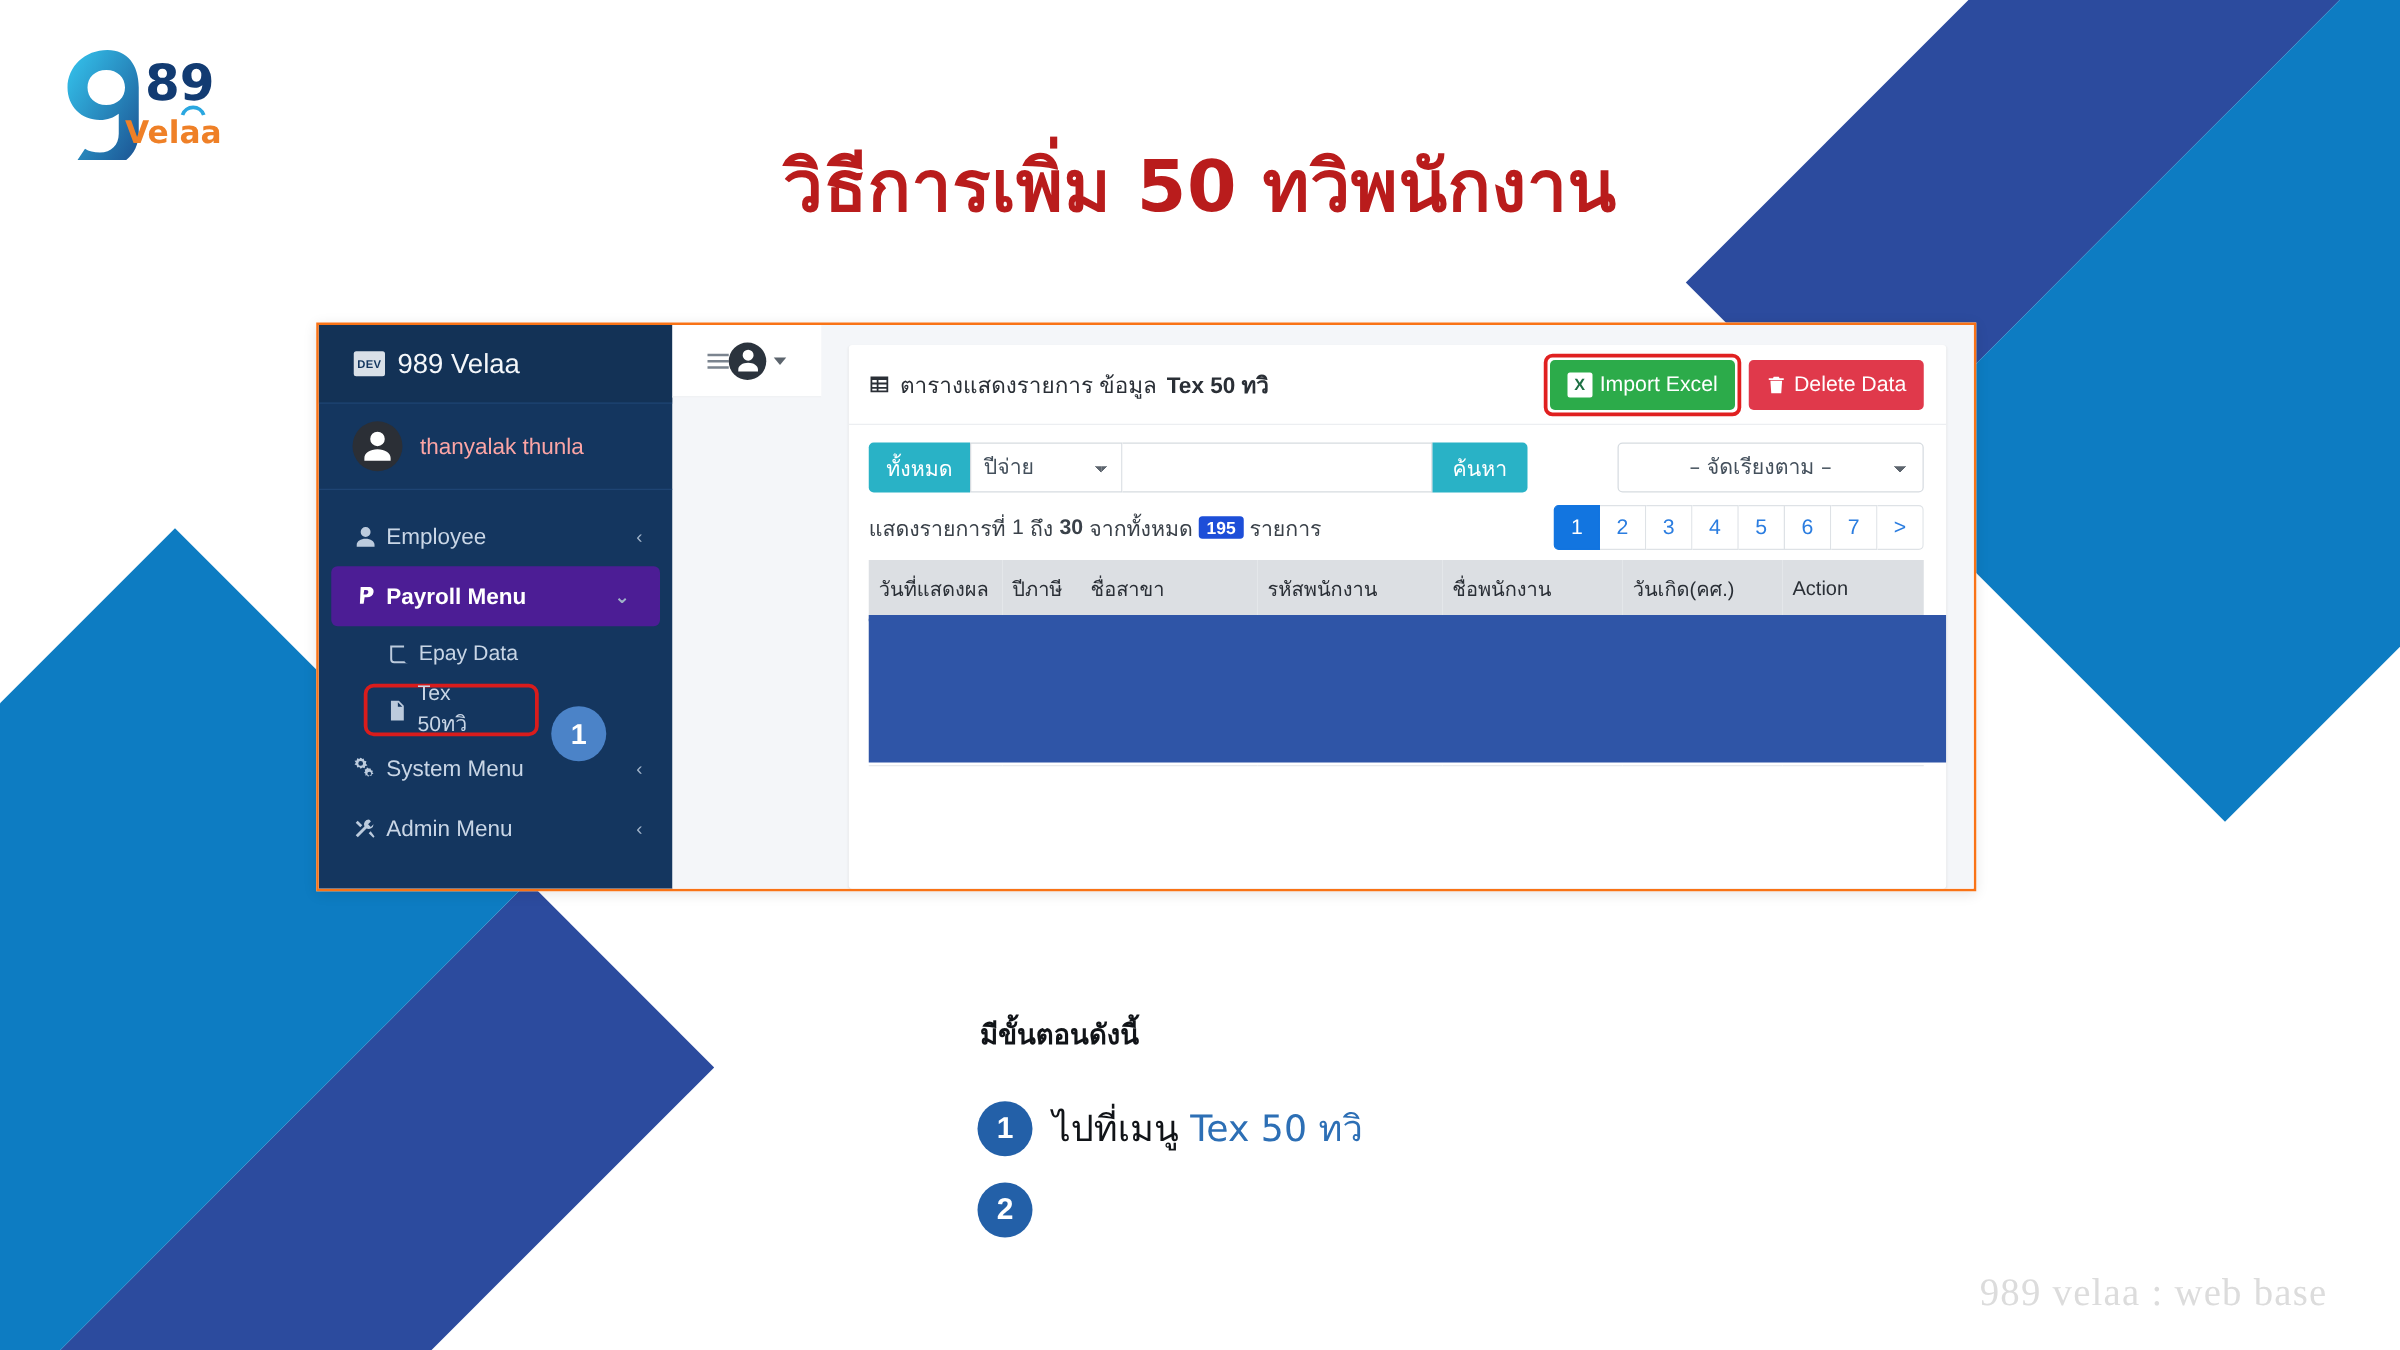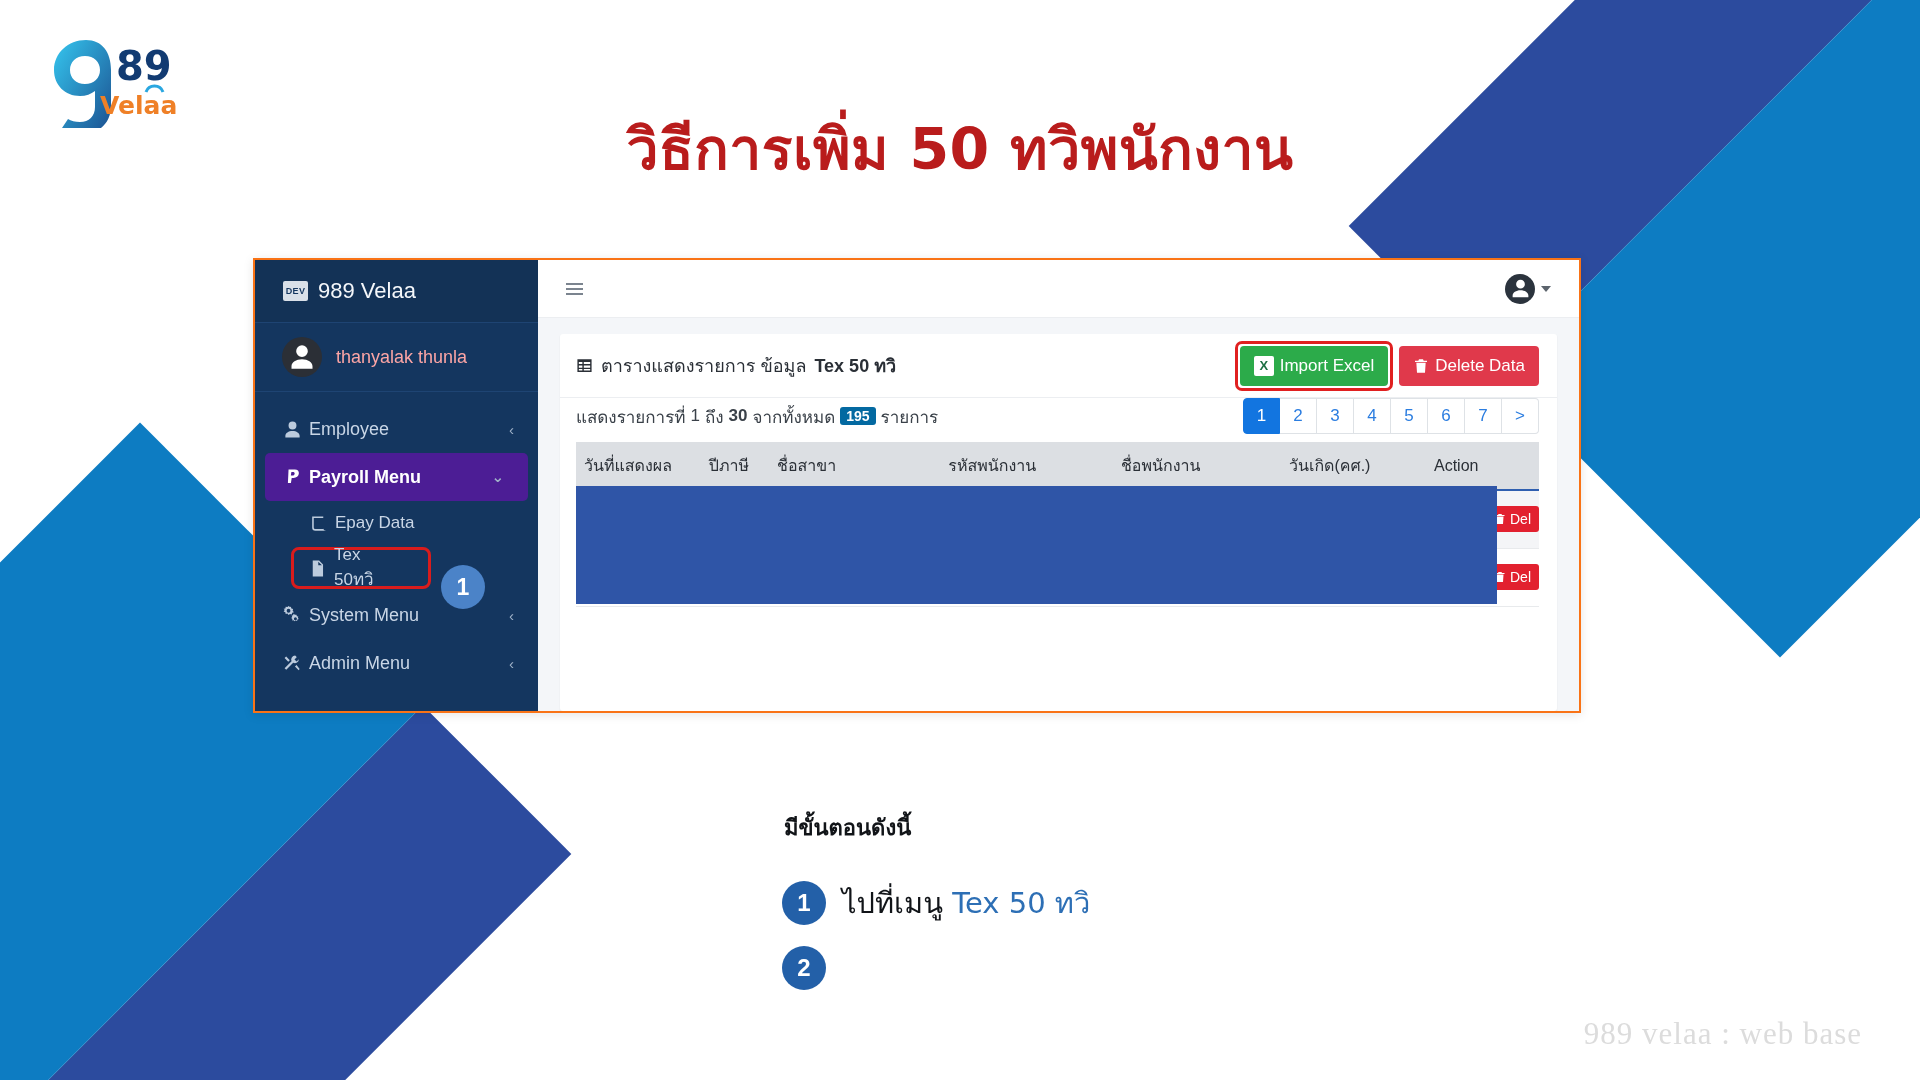--- a/index.html
+++ b/index.html
@@ -87,21 +87,21 @@
 
   .badge-step {
     position: absolute; width: 44px; height: 44px; border-radius: 50%;
     display: flex; align-items: center; justify-content: center;
     color: #ffffff; font-size: 23px; font-weight: 700;
     font-family: "Liberation Sans", sans-serif;
   }
   .badge-1 { background: #4b83c8; left: 186px; top: 305px; }
 
   
-  .content { flex: 1; background: #f4f6f9; display: flex; flex-direction: column; position: relative; }
+  .content { flex: 1; background: #f4f6f9; display: flex; flex-direction: row; position: relative; }
   .topbar {
     height: 58px; background: #ffffff; display: flex; align-items: center;
     justify-content: space-between; padding: 0 28px; border-bottom: 1px solid #eceef1;
   }
   .hamburger { display: flex; flex-direction: column; gap: 3px; cursor: pointer; }
   .hamburger span { display: block; width: 17px; height: 2px; background: #7b848f; }
   .topbar-right { display: flex; align-items: center; gap: 6px; }
   .avatar-top { width: 30px; height: 30px; border-radius: 50%; background: #2b333d;
     display:flex; align-items:center; justify-content:center; }
   .avatar-top svg { width: 21px; height: 21px; }
@@ -157,21 +157,21 @@
     background-image: linear-gradient(45deg, transparent 50%, #5c646d 50%), linear-gradient(135deg, #5c646d 50%, transparent 50%);
     background-position: calc(100% - 18px) 18px, calc(100% - 13px) 18px;
     background-size: 5px 5px, 5px 5px; background-repeat: no-repeat;
     text-align: center; font-family: "DejaVu Sans", sans-serif;
   }
 
   
   .info-row { display: flex; align-items: center; justify-content: space-between; padding: 0 18px 8px 16px; }
   .info-text { font-size: 17px; color: #3a4149; display: flex; align-items: center; gap: 5px; }
   .info-text b { font-weight: 700; }
-  .count-badge { background: #0369a1; color: #fff; border-radius: 3px; padding: 1px 6px; font-size: 14px; font-weight: 600; }
+  .count-badge { background: #1d4ed8; color: #fff; border-radius: 3px; padding: 1px 6px; font-size: 14px; font-weight: 600; }
   .pager { display: flex; }
   .pg {
     min-width: 37px; height: 36px; border: 1px solid #dee2e6; border-left: none;
     display: flex; align-items: center; justify-content: center;
     font-size: 17px; color: #2b7de0; background: #fff; cursor: pointer;
   }
   .pg:first-child { border-left: 1px solid #dee2e6; border-radius: 4px 0 0 4px; }
   .pg:last-child { border-radius: 0 4px 4px 0; }
   .pg.active { background: #1275e0; border-color: #1275e0; color: #fff; }
 
@@ -372,20 +372,33 @@
               <span class="trash-ic">
                 <svg viewBox="0 0 24 24">
                     <path d="M9 2h6l1 2h5v2H3V4h5l1-2zM5 7h14l-1 15H6L5 7z"></path>
                   </svg>
               </span>
               <span>Delete Data</span>
             </button>
           </div>
         </div>
 
+        <div class="filter-row">
+          <button class="chip-all">ทั้งหมด</button>
+          <select class="sel-year">
+            <option>ปีจ่าย</option>
+          </select>
+          <input class="search-input" type="text" value="" style="">
+          <button class="btn-search">ค้นหา</button>
+          <div class="sort-wrap">
+            <select class="sel-sort">
+              <option>– จัดเรียงตาม –</option>
+            </select>
+          </div>
+        </div>
 
         <div class="info-row">
           <div class="info-text">
             <span>แสดงรายการที่</span>
             <span>1</span>
             <span>ถึง</span>
             <b>30</b>
             <span>จากทั้งหมด</span>
             <span class="count-badge">195</span>
             <span>รายการ</span>

